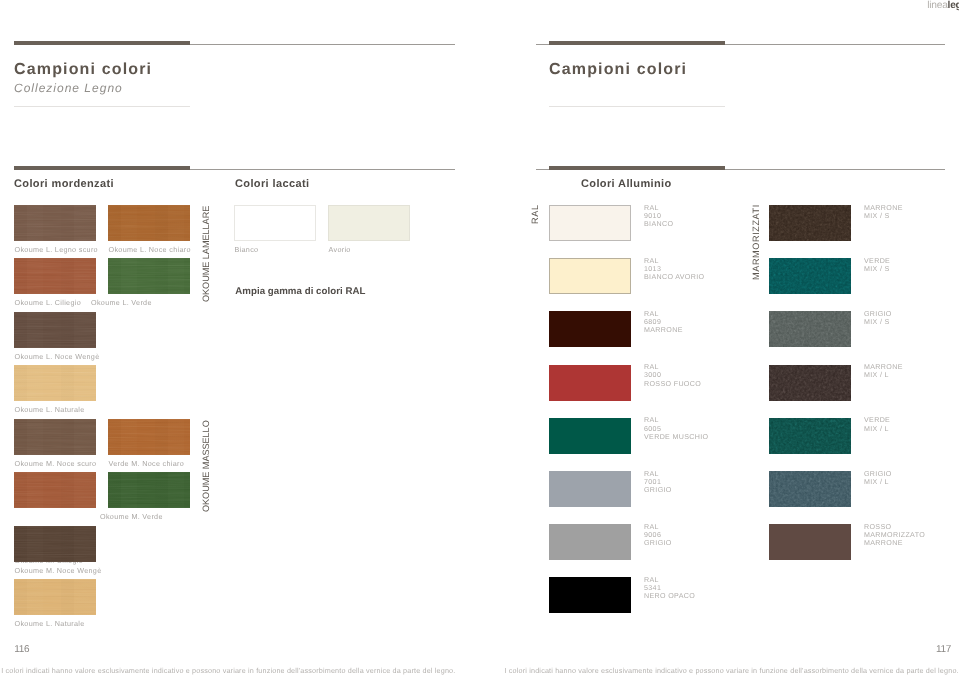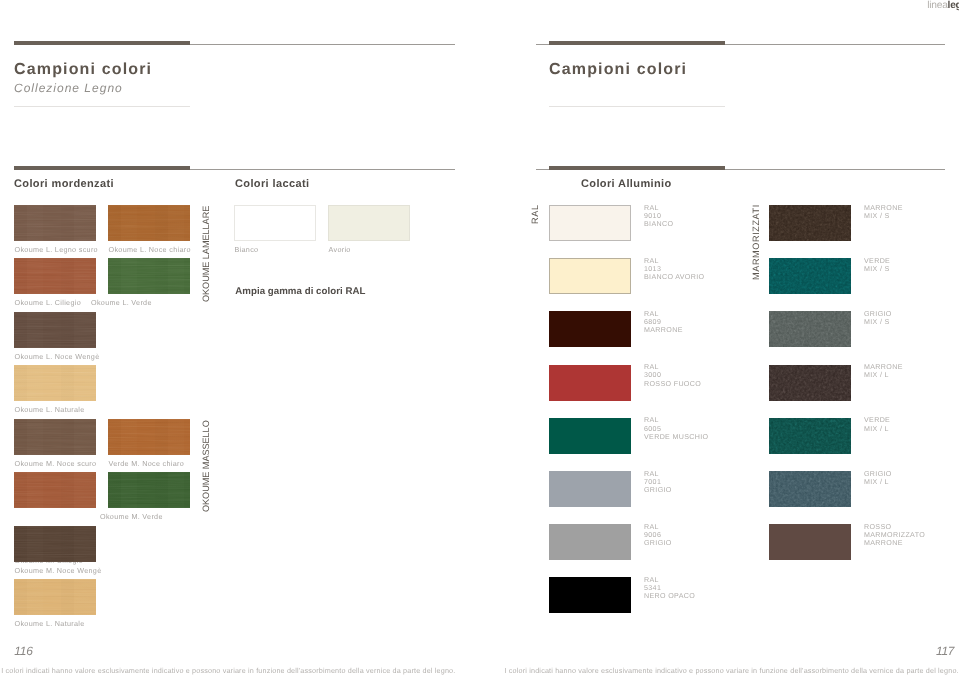--- a/index.html
+++ b/index.html
@@ -43,21 +43,21 @@
 
   
   .vlabel{font-size:9.2px;color:#5c564f;letter-spacing:0px;white-space:nowrap;
           transform-origin:0 0;transform:rotate(-90deg);line-height:9.2px;}
 
   .lacc-note{font-size:9.7px;font-weight:bold;color:#514d49;letter-spacing:0.04px;}
 
   
   .mlabel{position:absolute;font-size:7.1px;color:#b1aeab;letter-spacing:0.35px;line-height:8.25px;white-space:nowrap;}
 
-  .pg-num{font-size:12px;color:#8a8784;letter-spacing:-0.3px;font-style:italic;}
+  .pg-num{font-size:10px;color:#8a8784;letter-spacing:-0.3px;}
   .footnote{font-size:7.2px;color:#b5b2af;letter-spacing:0.175px;white-space:nowrap;}
 </style>
 </head>
 <body>
 
 <div class="page">
 
   <div class="logo abs">
     <span class="logo-light">linea</span><span class="logo-bold">legno</span>
   </div>

